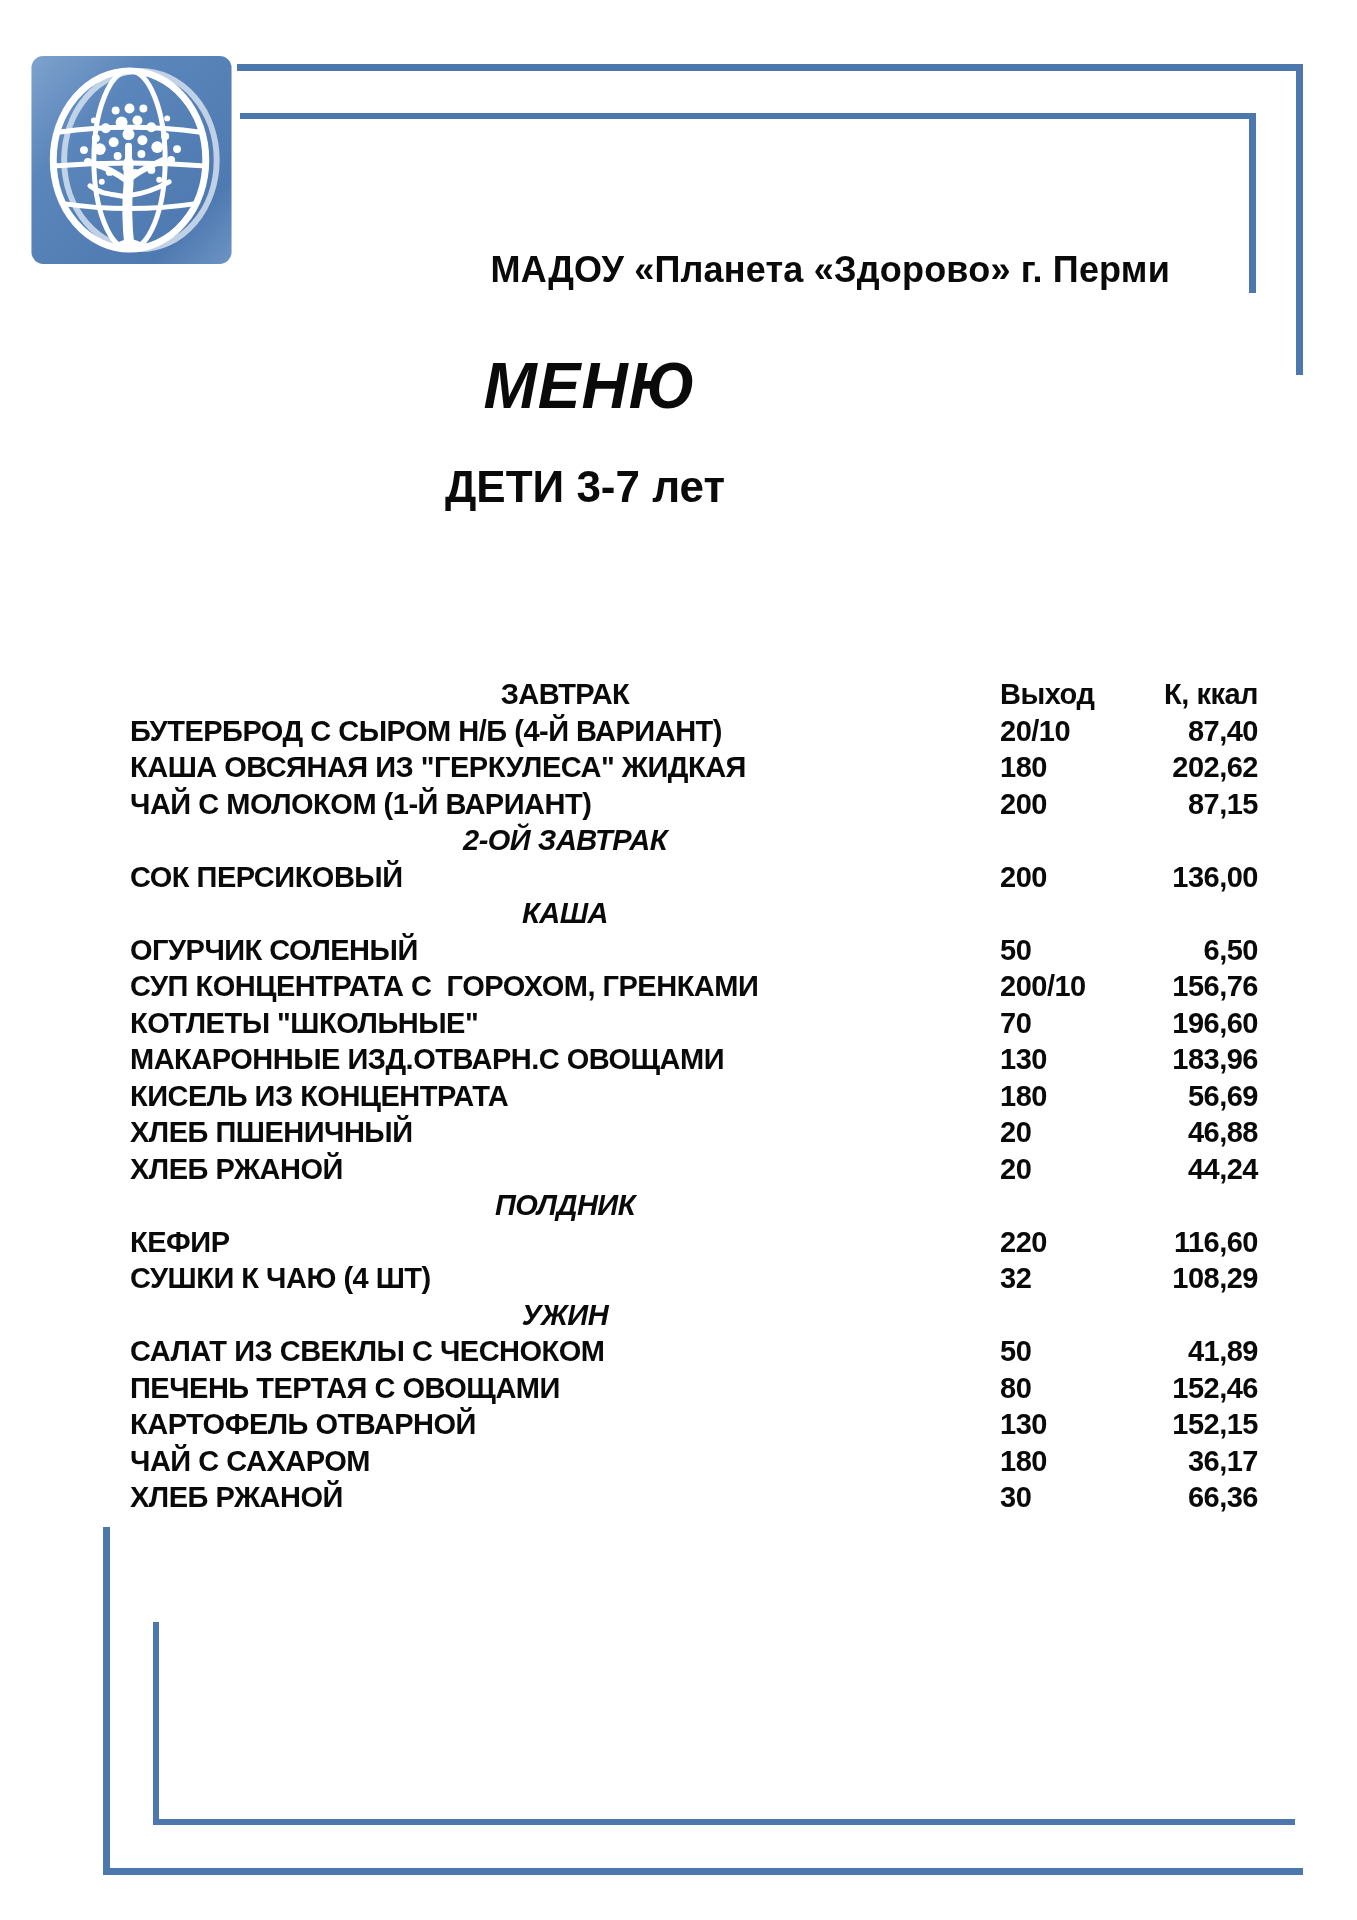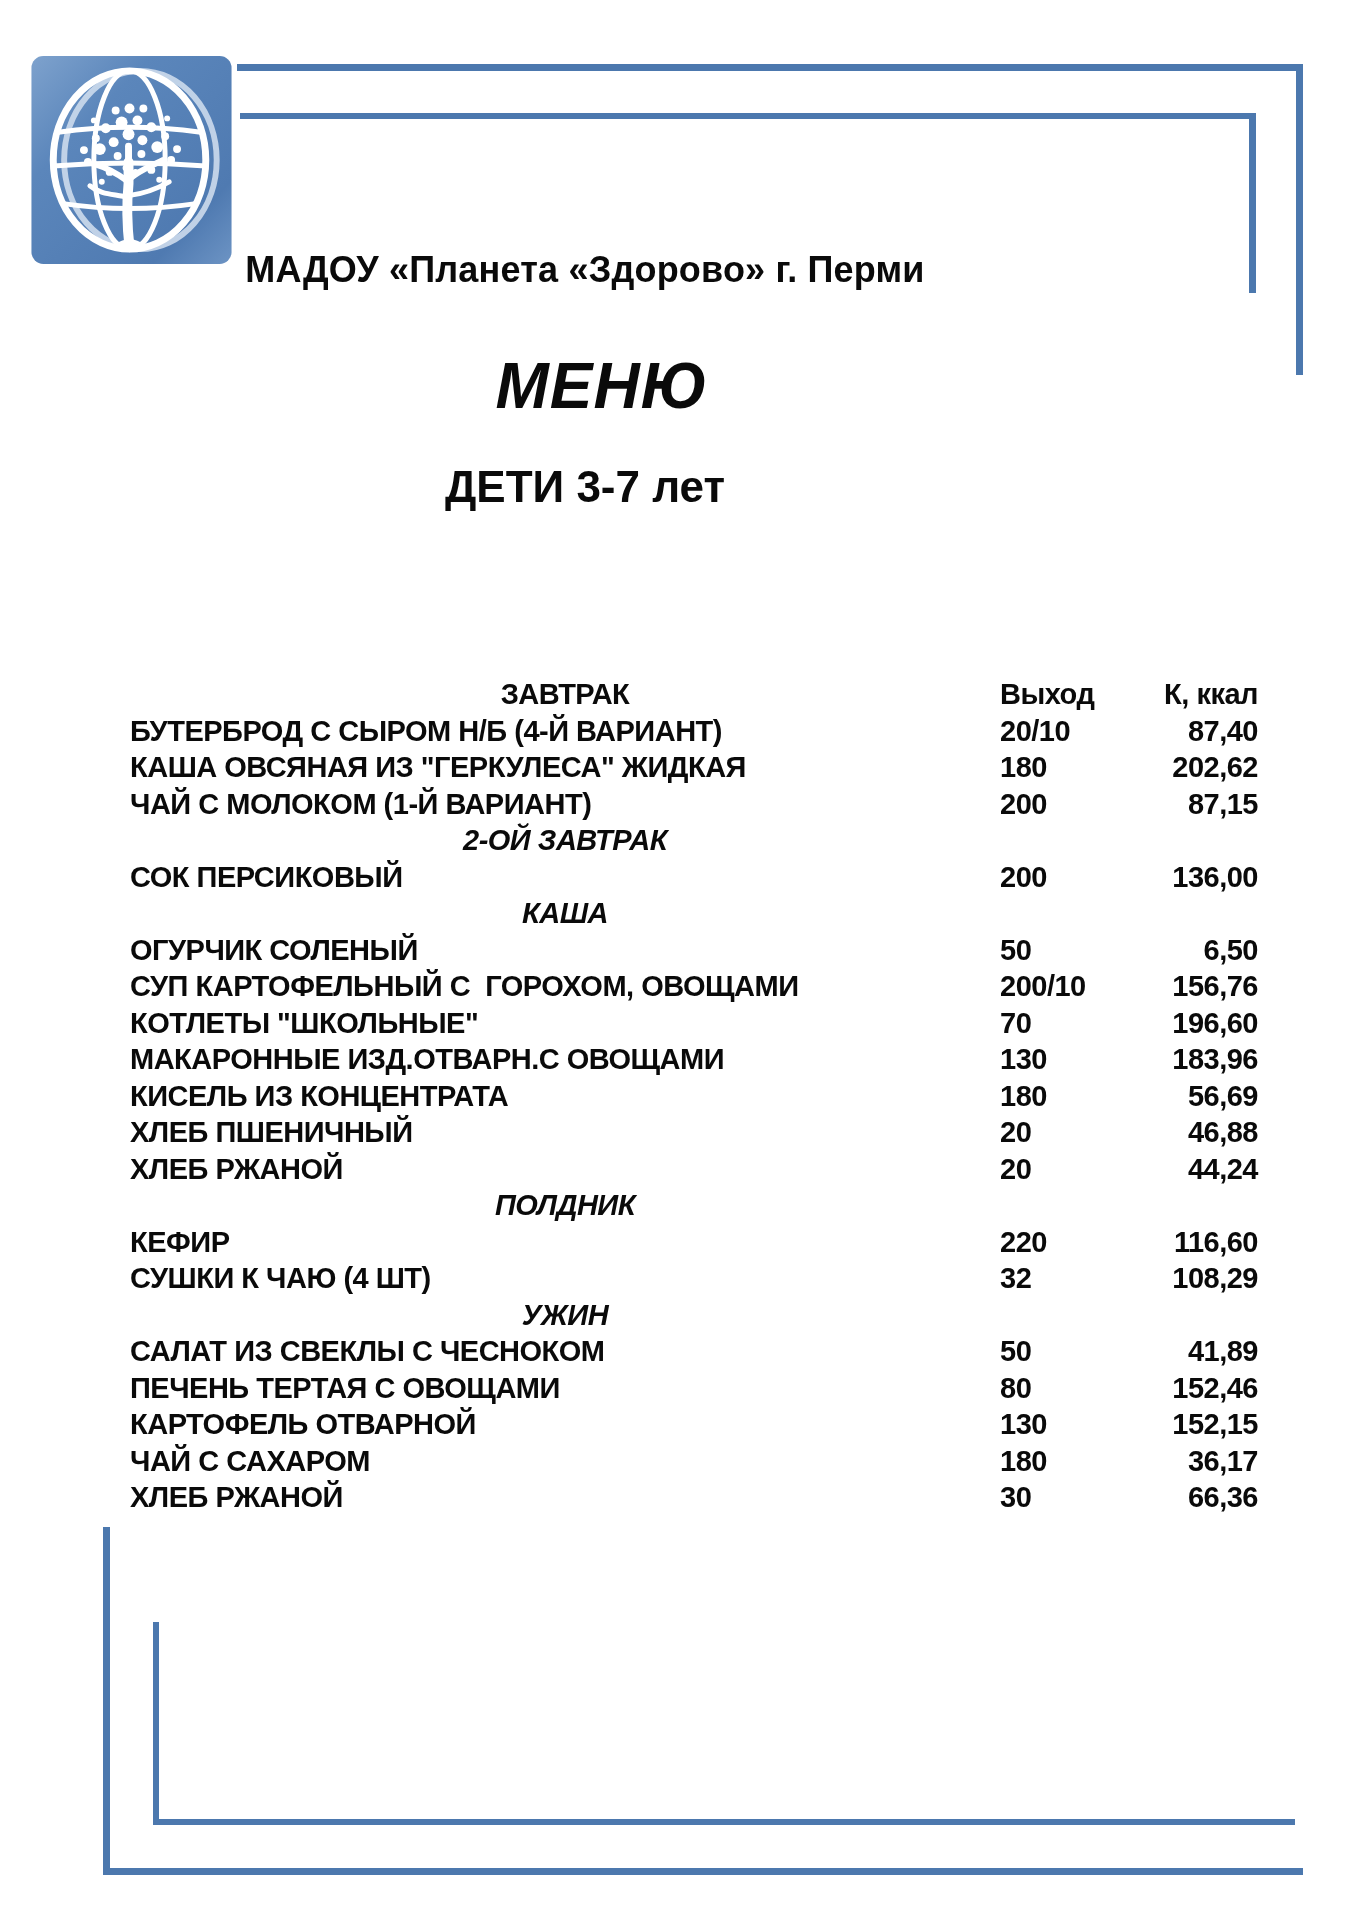--- a/index.html
+++ b/index.html
@@ -12,25 +12,25 @@
     color:#0a0a0a;
   }
   
   .bline{position:absolute;background:#4c78ae;}
   
   .logo{position:absolute;left:30px;top:55px;width:203px;height:210px;}
   .logo svg{display:block;width:100%;height:100%;}
   
   .org-title{
     position:absolute;left:0;top:248px;width:1170px;
-    text-align:center;font-size:36px;font-weight:bold;line-height:44px;
+    text-align:right;font-size:36px;font-weight:bold;line-height:44px;
     letter-spacing:0.2px;
   }
   .menu-title{
-    position:absolute;left:12px;top:348px;width:1180px;
+    position:absolute;left:0;top:348px;width:1180px;
     text-align:center;font-size:64px;font-weight:bold;font-style:italic;
     line-height:76px;letter-spacing:1px;
   }
   .age-title{
     position:absolute;left:0;top:463px;width:1170px;
     text-align:center;font-size:44px;font-weight:bold;line-height:48px;
   }
   
   table.menu{
     position:absolute;left:130px;top:676px;width:1128px;
@@ -170,21 +170,21 @@
           <td class="c-name section italic">КАША</td>
           <td class="c-out"></td>
           <td class="c-kcal"></td>
         </tr>
         <tr>
           <td class="c-name">ОГУРЧИК СОЛЕНЫЙ</td>
           <td class="c-out">50</td>
           <td class="c-kcal">6,50</td>
         </tr>
         <tr>
-          <td class="c-name">СУП КАРТОФЕЛЬНЫЙ С  ГОРОХОМ, ОВОЩАМИ</td>
+          <td class="c-name">СУП КОНЦЕНТРАТА С  ГОРОХОМ, ГРЕНКАМИ</td>
           <td class="c-out">200/10</td>
           <td class="c-kcal">156,76</td>
         </tr>
         <tr>
           <td class="c-name">КОТЛЕТЫ "ШКОЛЬНЫЕ"</td>
           <td class="c-out">70</td>
           <td class="c-kcal">196,60</td>
         </tr>
         <tr>
           <td class="c-name">МАКАРОННЫЕ ИЗД.ОТВАРН.С ОВОЩАМИ</td>

